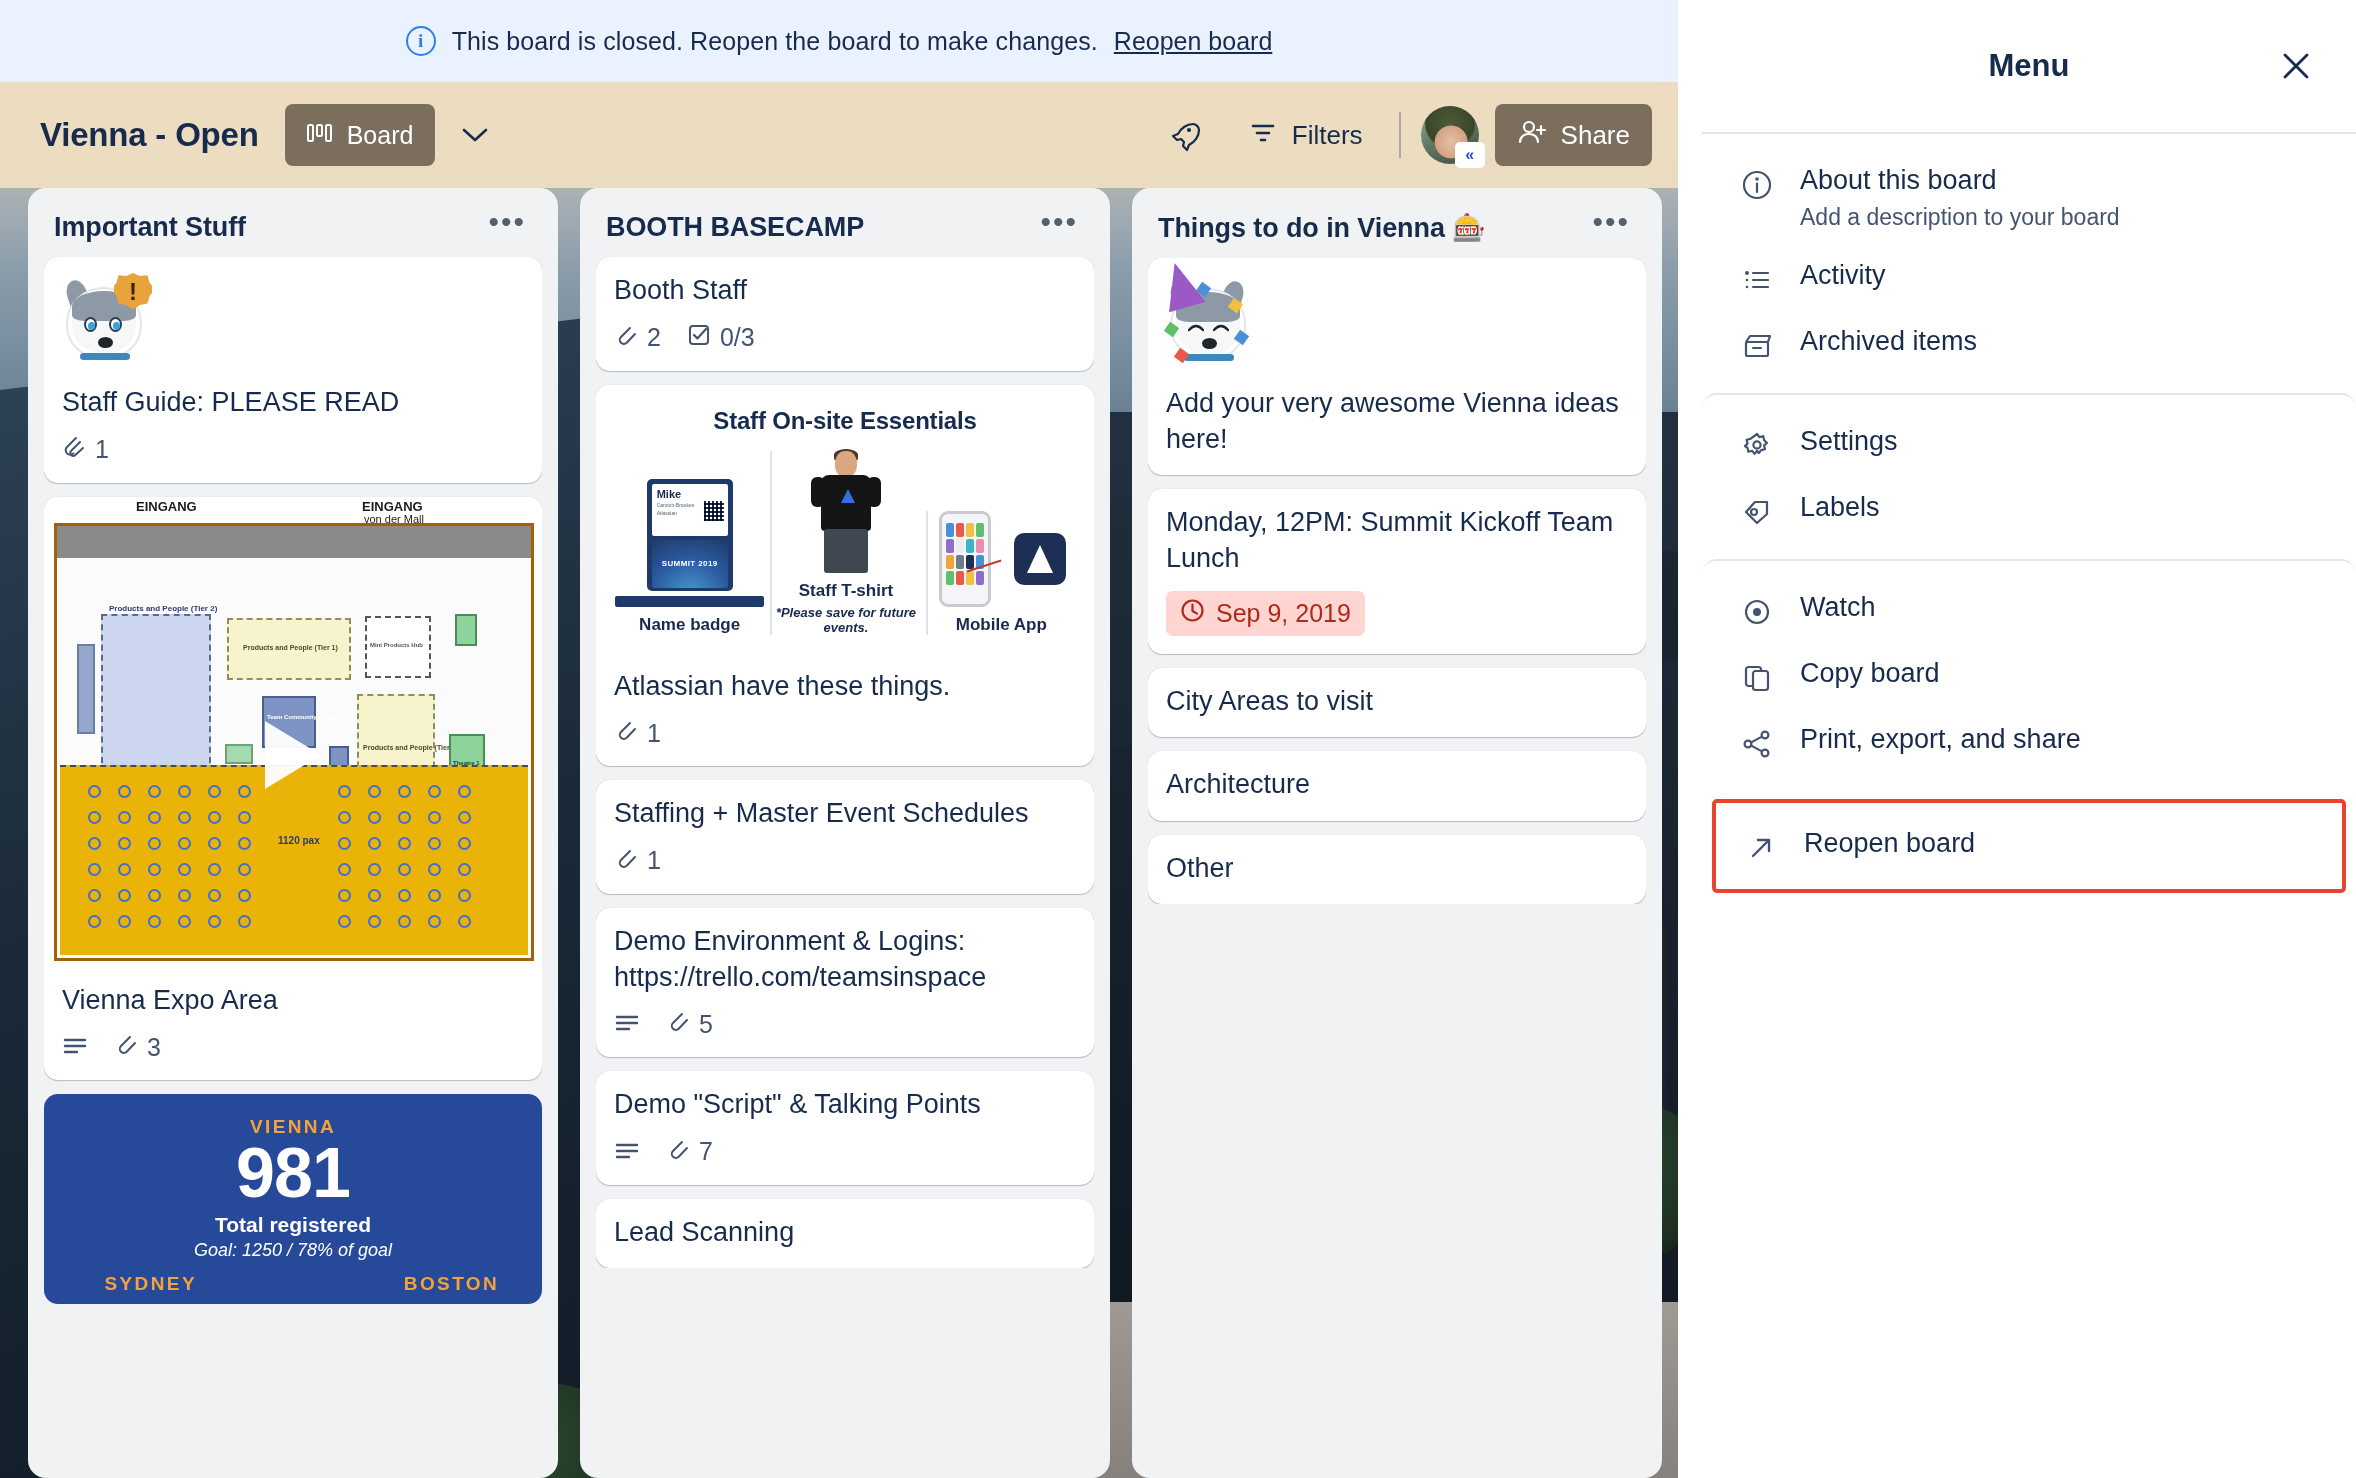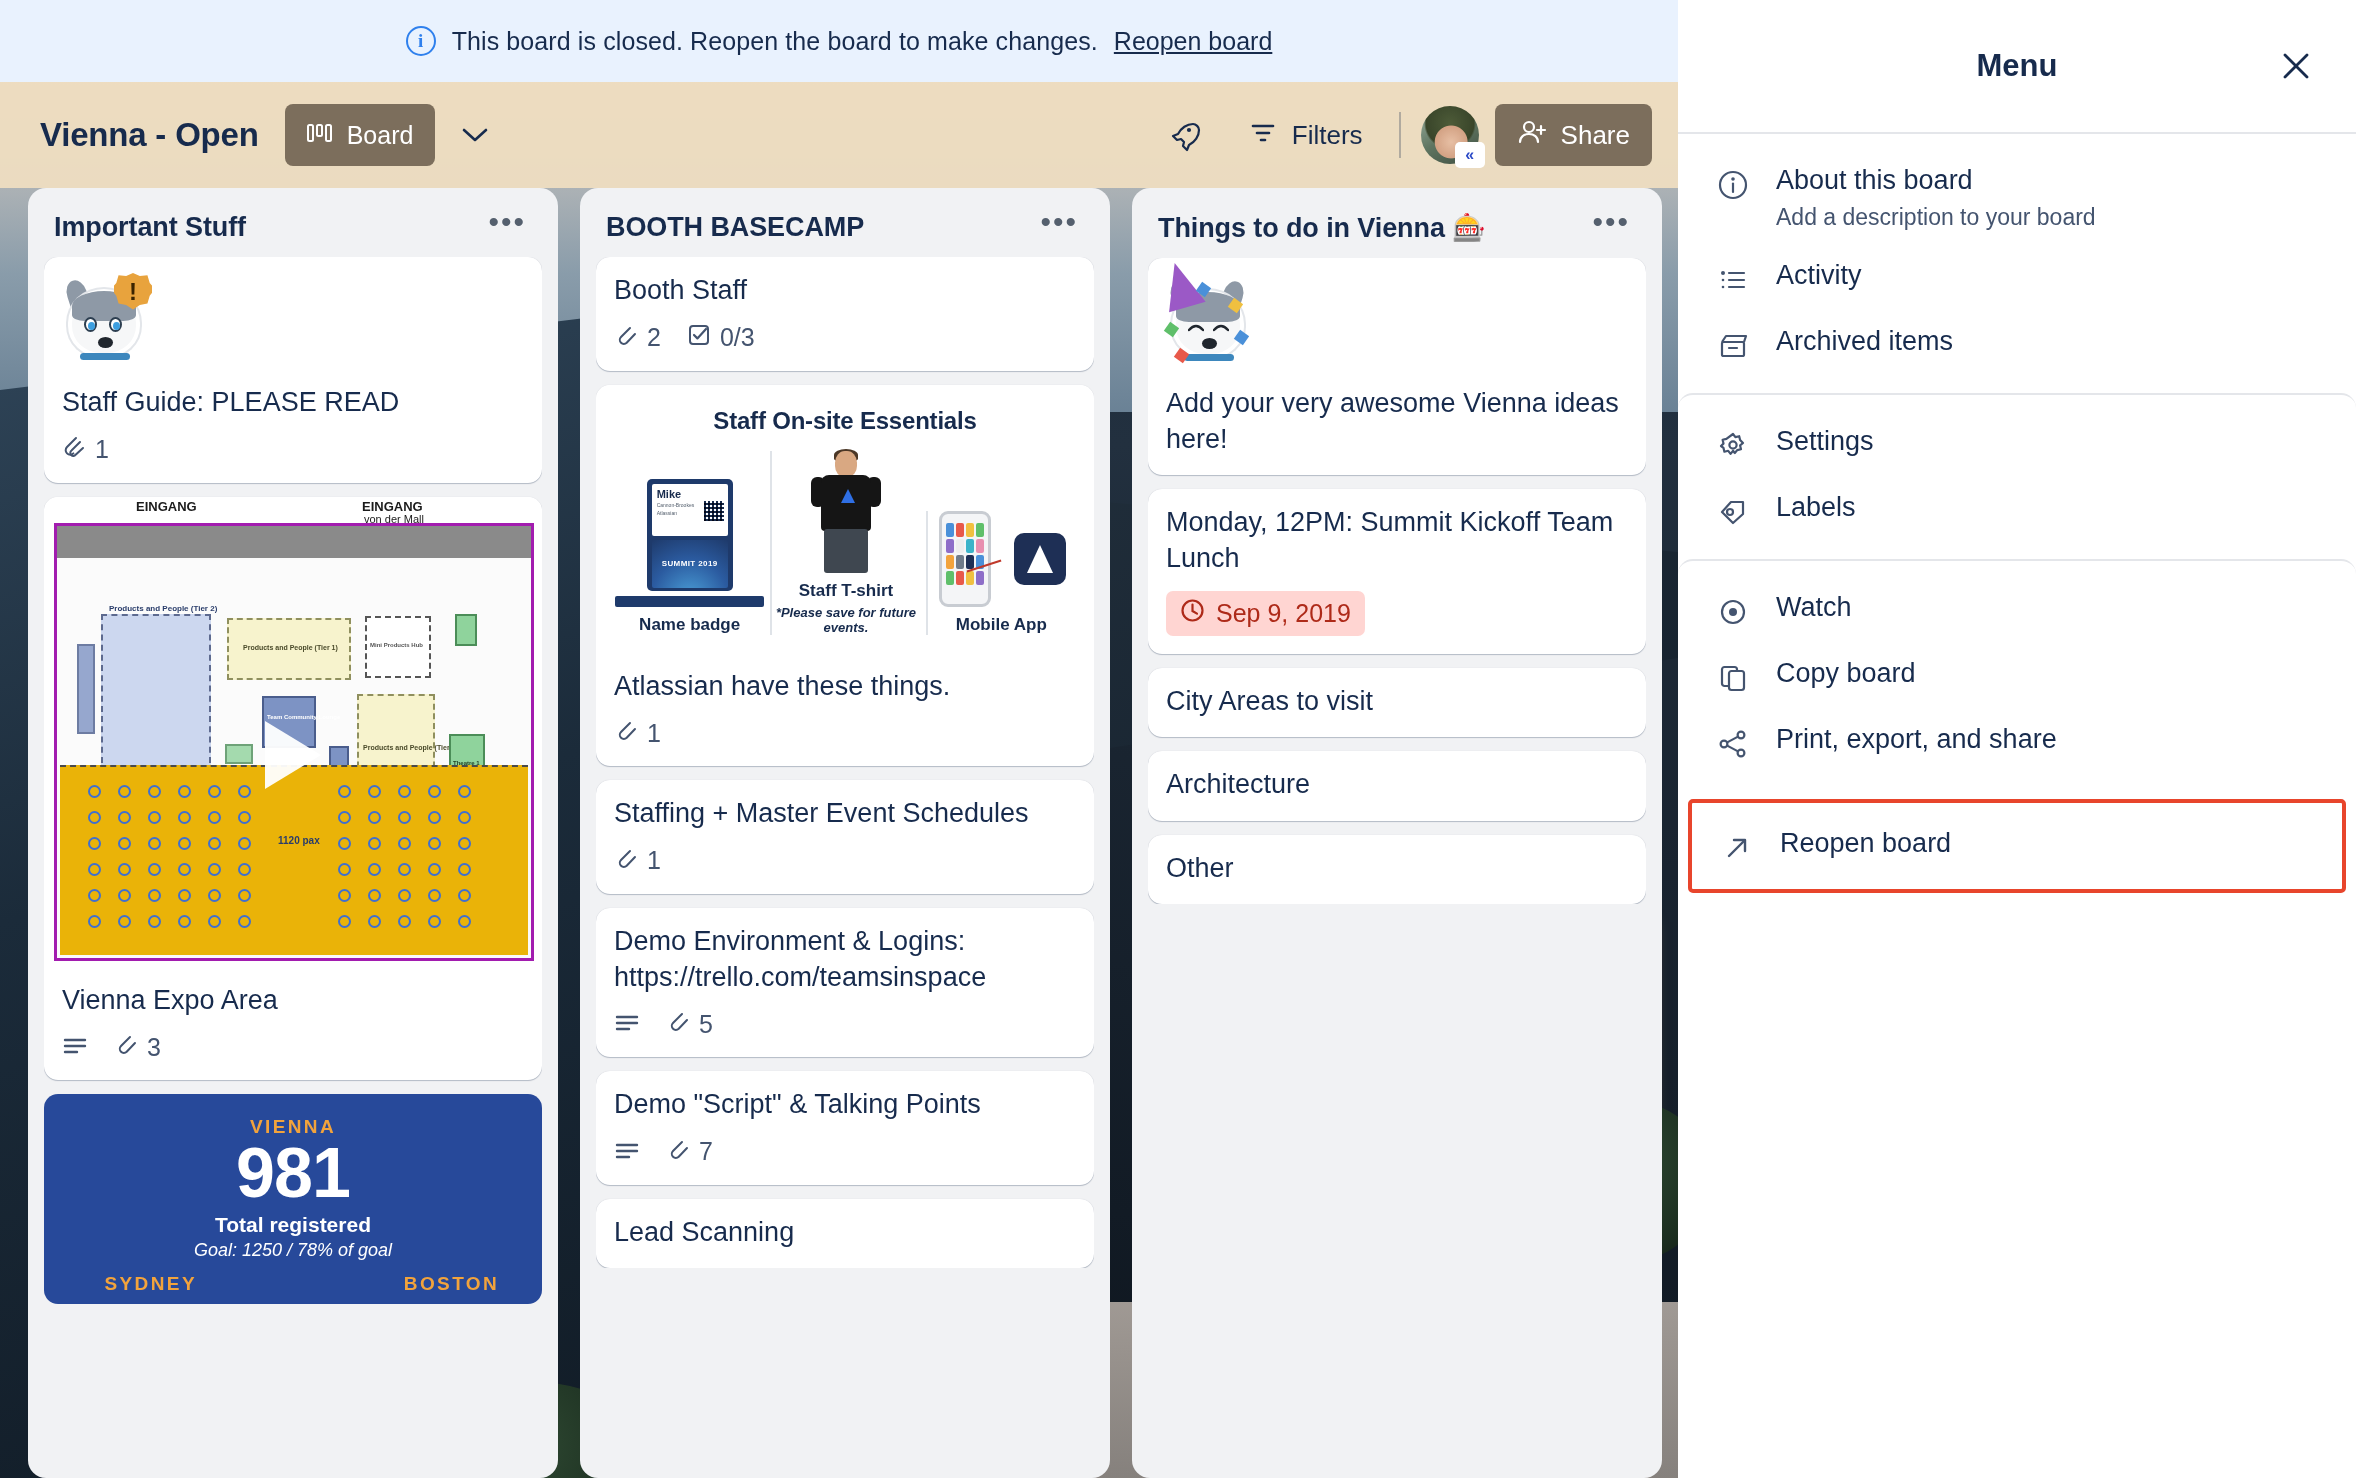--- a/index.html
+++ b/index.html
@@ -264,21 +264,21 @@
   }
   .confetti { position: absolute; width: 11px; height: 11px; transform: rotate(35deg); }
 
   
   .plan-img {
     width: 100%; height: 470px; position: relative;
     background: #ffffff; overflow: hidden;
   }
   .plan-hall {
     position: absolute; left: 10px; top: 26px; right: 8px; bottom: 6px;
-    border: 3px solid #a21caf; background: #fbfbfb;
+    border: 3px solid #a16207; background: #fbfbfb;
   }
   .plan-top-wall { position: absolute; left: 0; top: 0; width: 100%; height: 32px; background: #8a8a8a; }
   .plan-seating {
     position: absolute; left: 3px; right: 3px; bottom: 3px; height: 190px;
     background: #eab308; border-top: 2px dashed #4a4a4a;
   }
   .plan-zone {
     position: absolute; border: 2px dashed #8f8f5e; background: #f7f3cd;
   }
   .plan-zone.blue { background: #ccd7ef; border: 2px dashed #5d6a8f; }
@@ -416,21 +416,21 @@
     position: absolute; left: 38px; top: 54px; width: 36px; height: 2px;
     background: #c0392b; transform: rotate(-18deg);
   }
 
   
   .menu-panel {
     position: absolute; top: 0; right: 0;
     width: 678px; height: 1478px;
     background: #ffffff;
     z-index: 10;
-    display: flex; flex-direction: column;
+    display: flex; flex-direction: column; padding-left: 24px;
   }
   .menu-head {
     height: 134px; position: relative;
     display: flex; align-items: center; justify-content: center;
     border-bottom: 2px solid #e4e6ea;
   }
   .menu-title { font-size: 31px; font-weight: bold; color: #172b4d; }
   .menu-close {
     position: absolute; right: 34px; top: 50%; transform: translateY(-50%);
     width: 52px; height: 52px; cursor: pointer;

